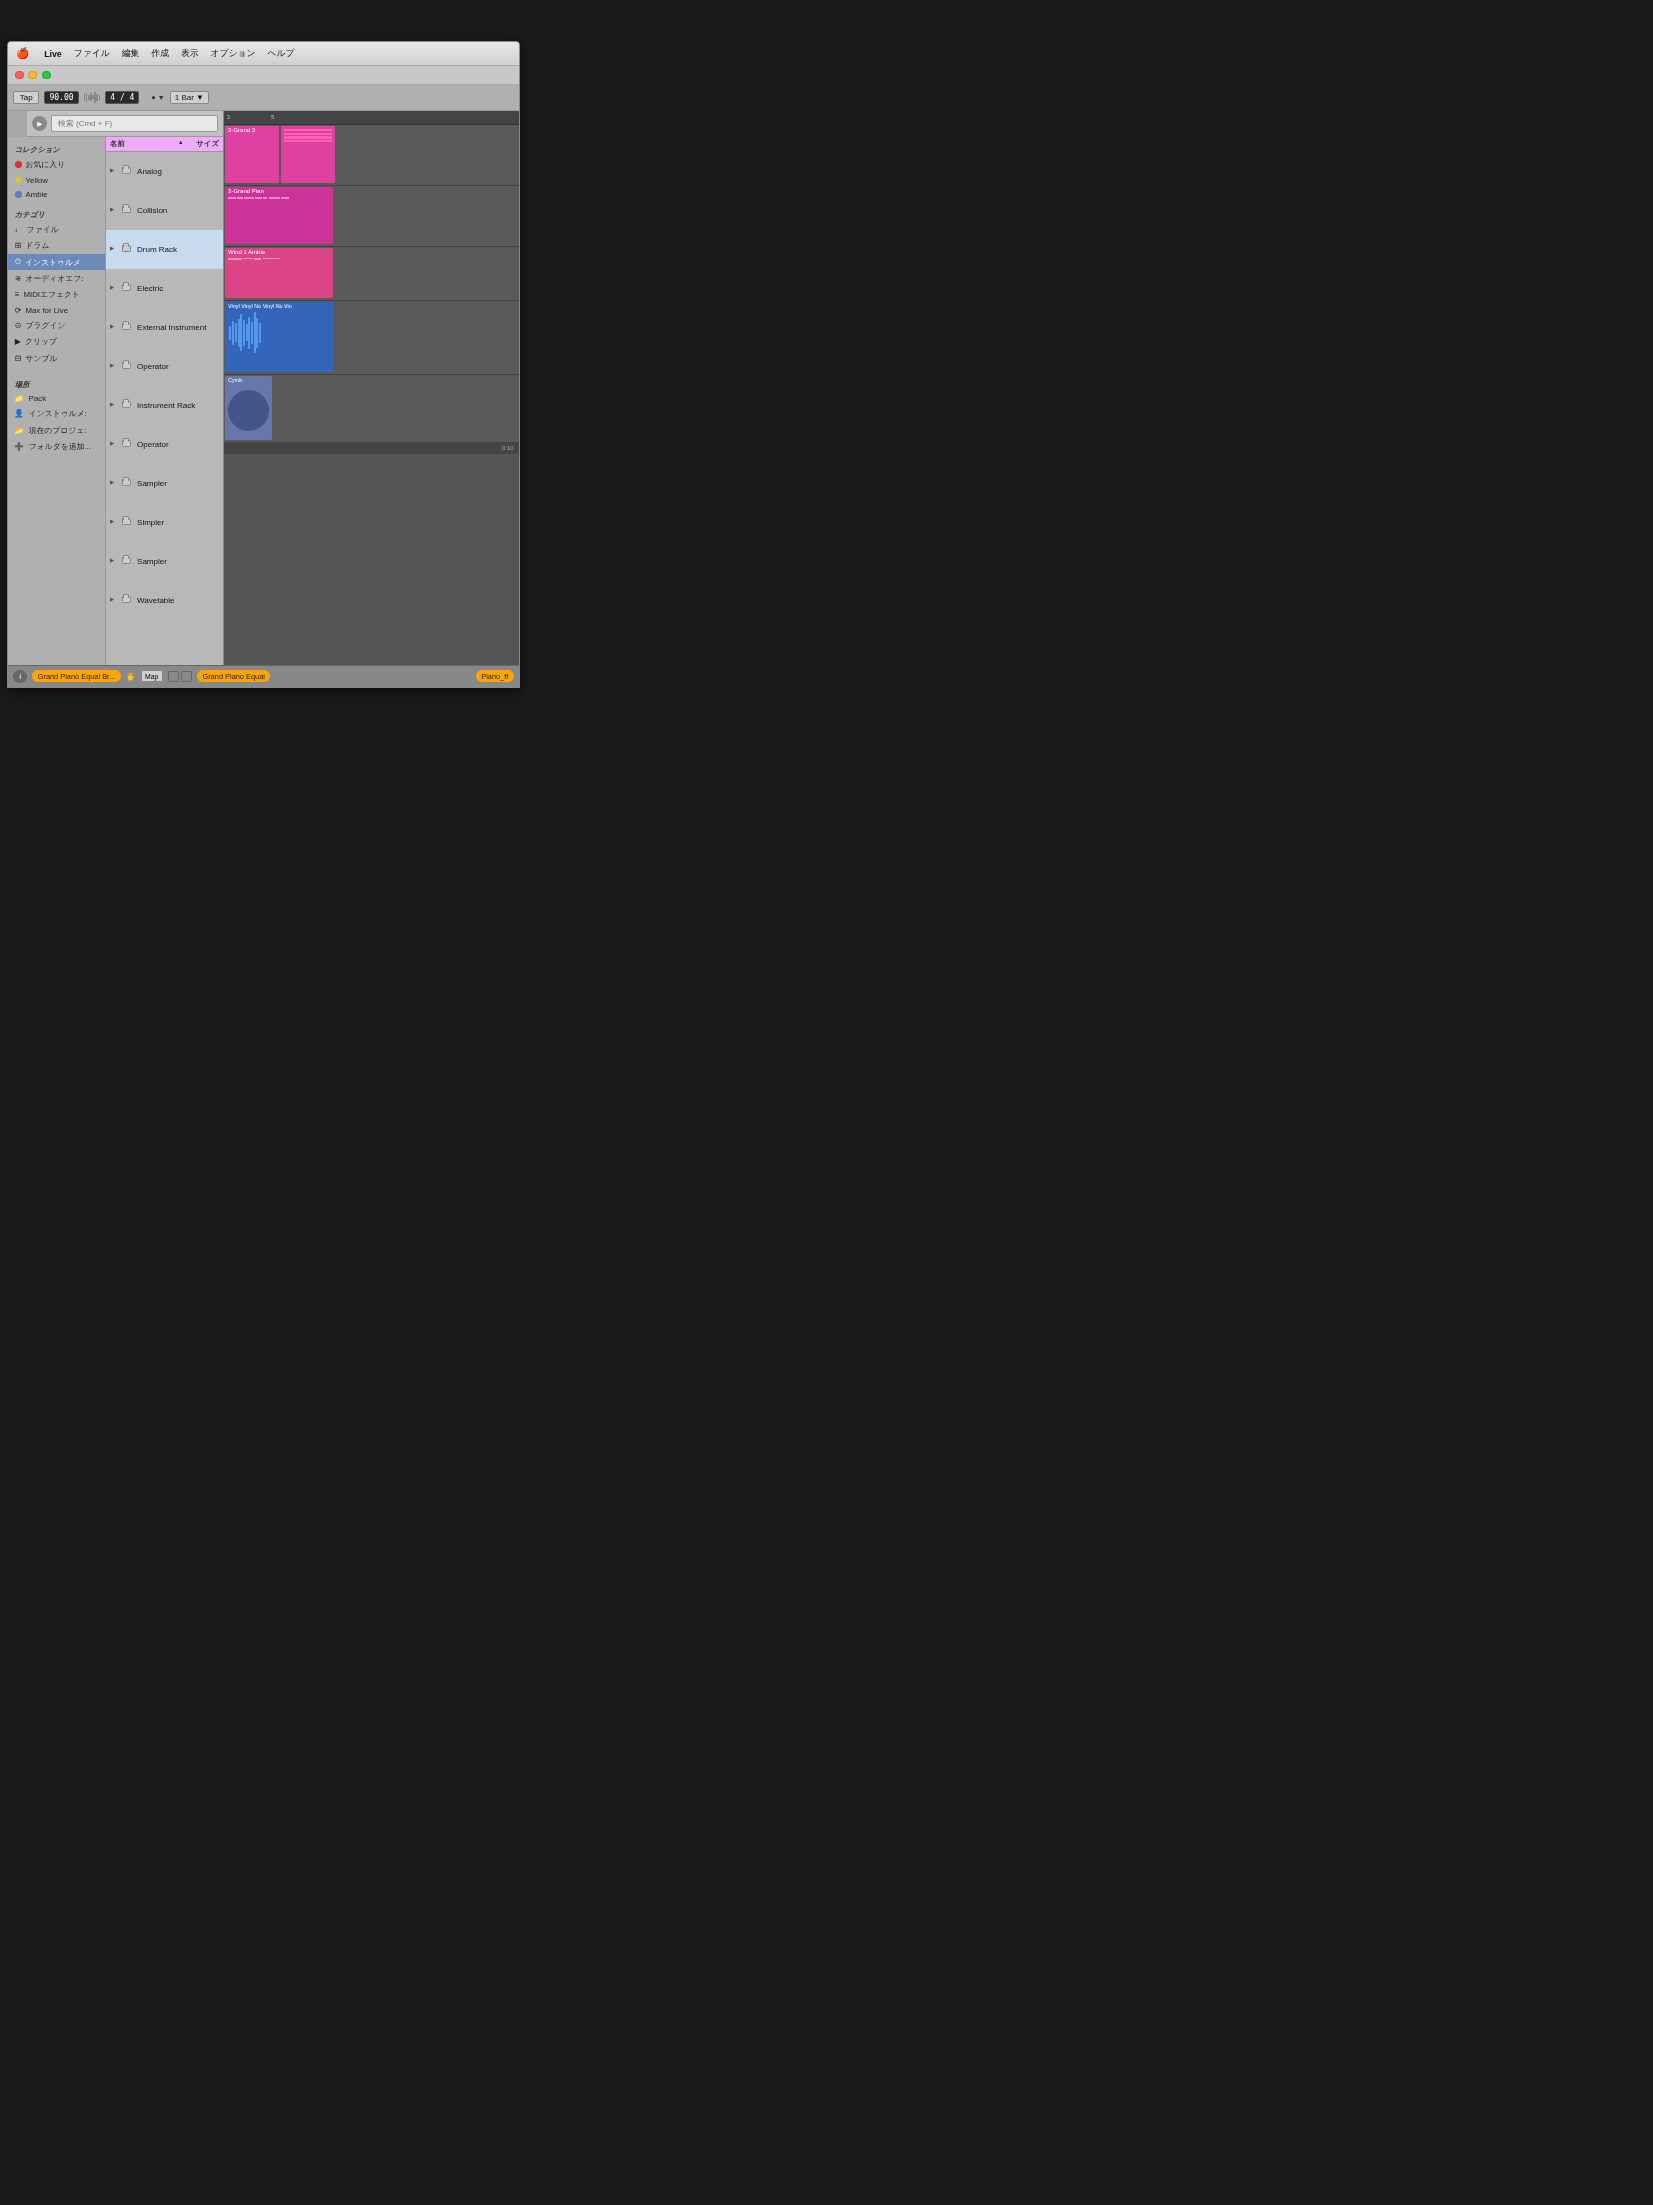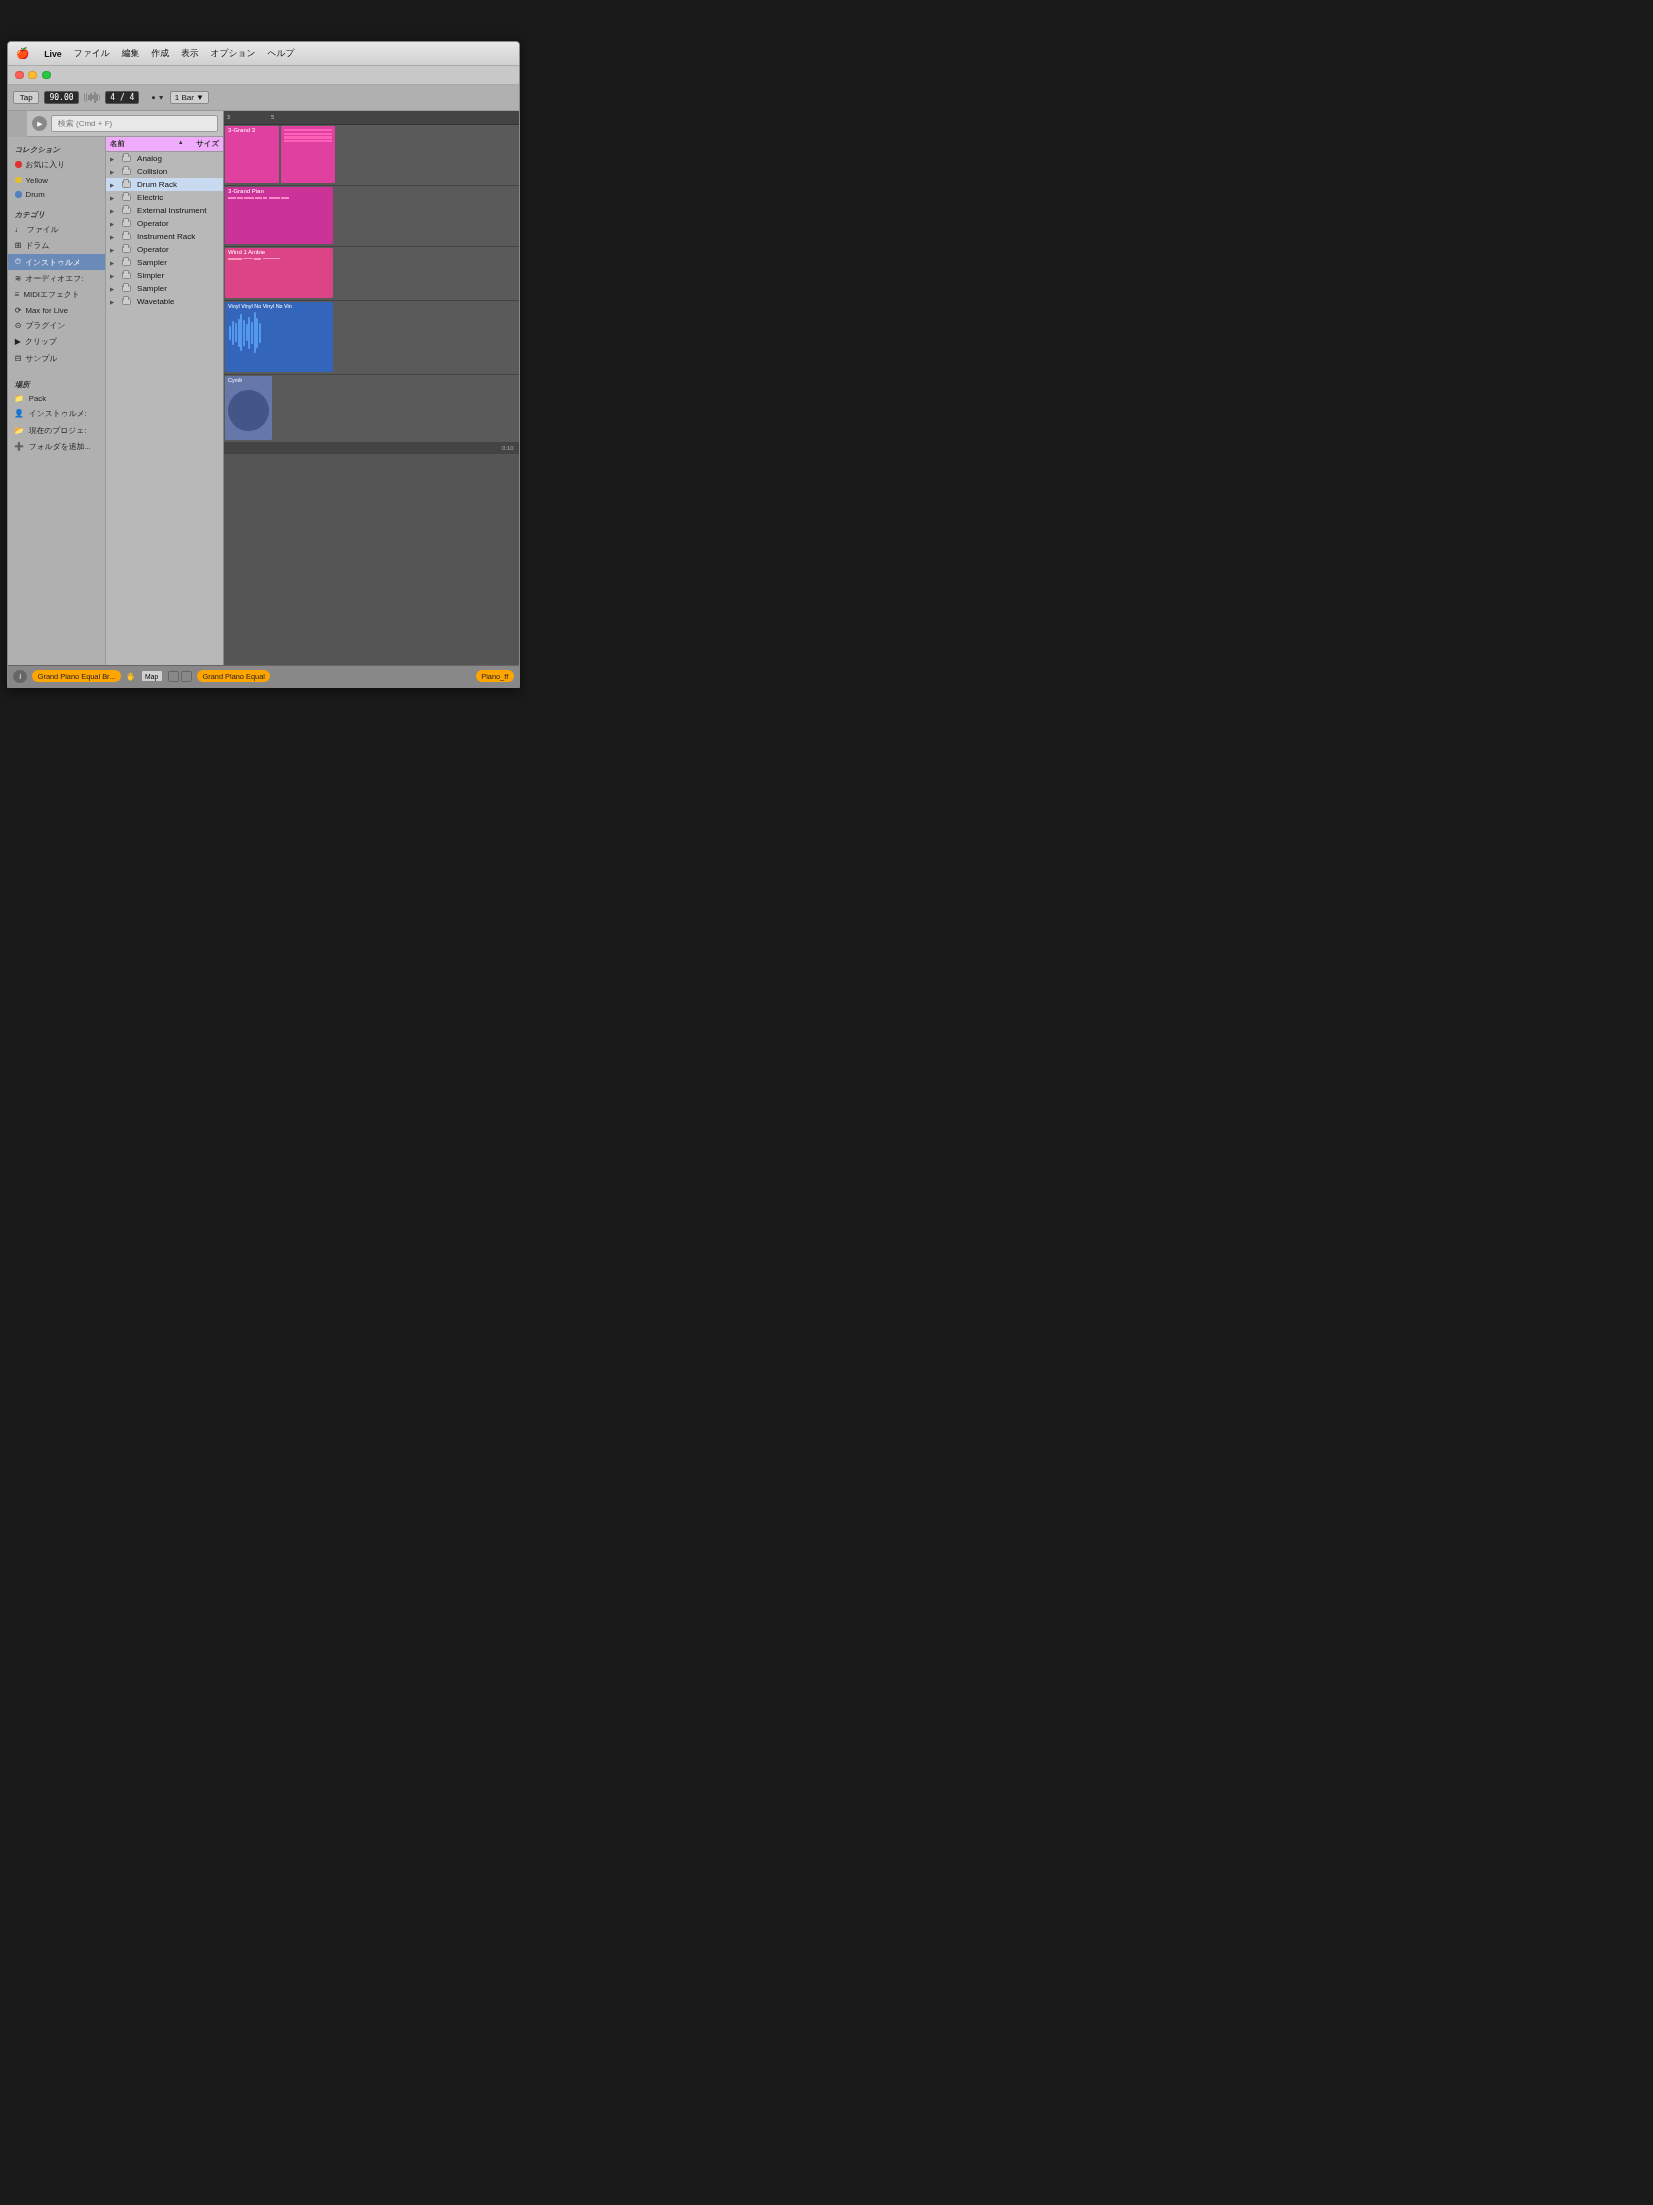--- a/index.html
+++ b/index.html
@@ -223,22 +223,22 @@
       color: #333;
       padding: 2px 4px;
       font-weight: 600;
     }
     .file-list-header .col-name { flex: 1; }
     .file-list-header .col-sort { font-size: 6px; margin-right: 1.4px; }
     .file-list-header .col-size { width: 34px; text-align: right; }
 
     .file-item {
       display: flex;
-      align-items: center;
-      padding: 2px 4px;
+      align-items: flex-start;
+      padding: 15px 4px;
       cursor: pointer;
       font-size: 8px;
       color: #111;
       gap: 6px;
     }
     .file-item.selected { background: #c8daf0; }
     .file-item .arrow {
       font-size: 5.4px;
       color: #555;
       margin-right: 1.4px;
@@ -427,21 +427,21 @@
           <div class="sidebar-item">
             <span class="dot dot-red"></span>
             <span>お気に入り</span>
           </div>
           <div class="sidebar-item">
             <span class="dot dot-yellow"></span>
             <span>Yellow</span>
           </div>
           <div class="sidebar-item">
             <span class="dot dot-blue"></span>
-            <span>Drum</span>
+            <span>Ambie</span>
           </div>
 
           <div class="sidebar-divider"></div>
 
           <div class="sidebar-section-title">カテゴリ</div>
           <div class="sidebar-item">
             <span class="icon">♩</span>
             <span>ファイル</span>
           </div>
           <div class="sidebar-item">

